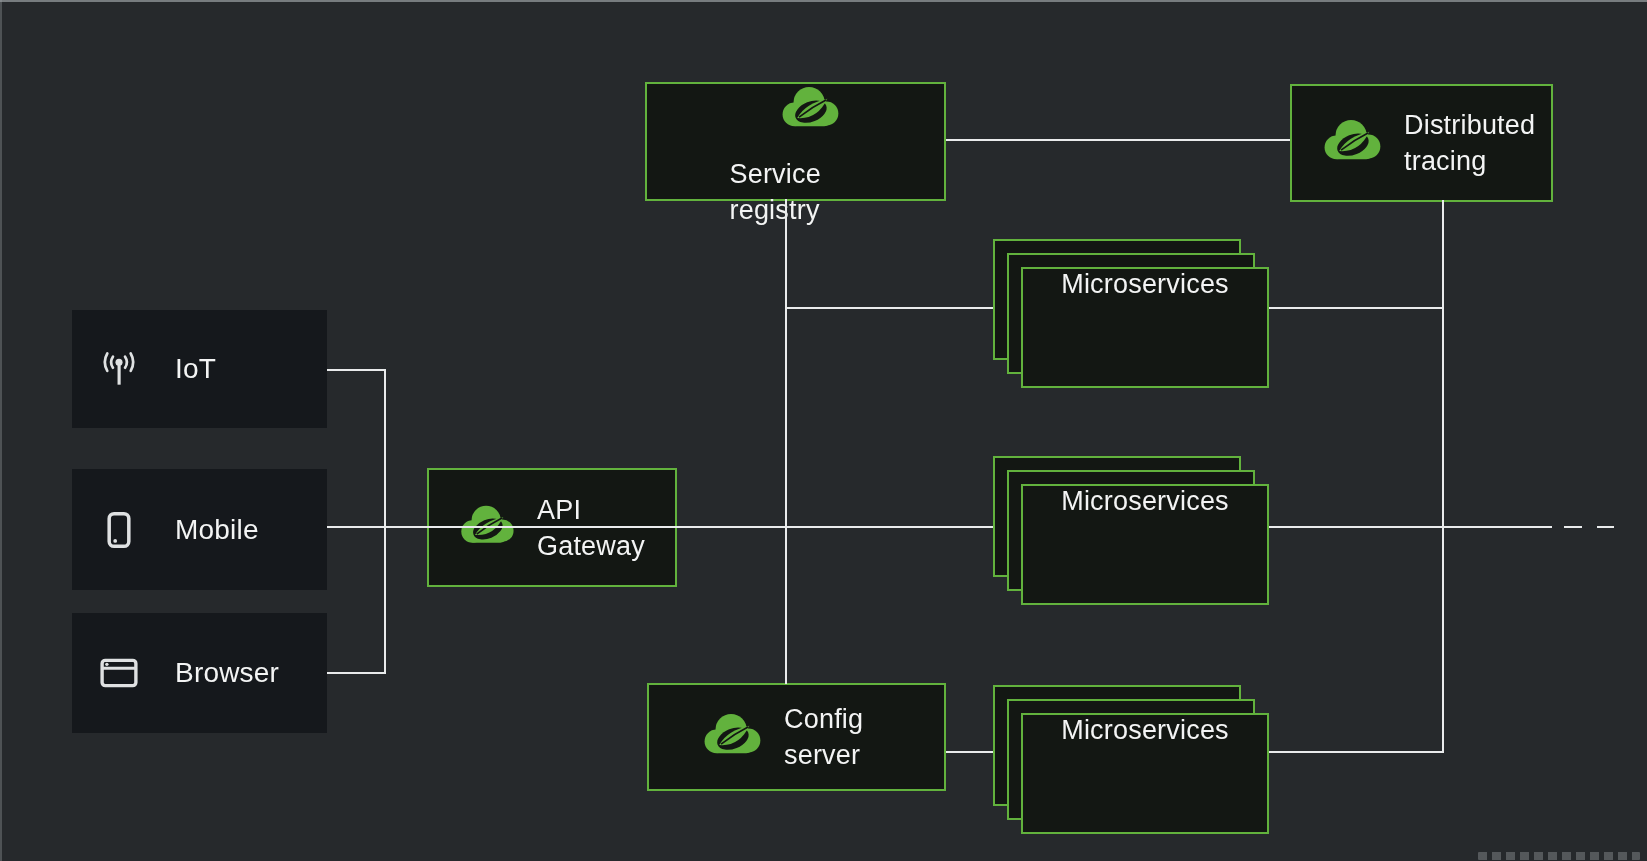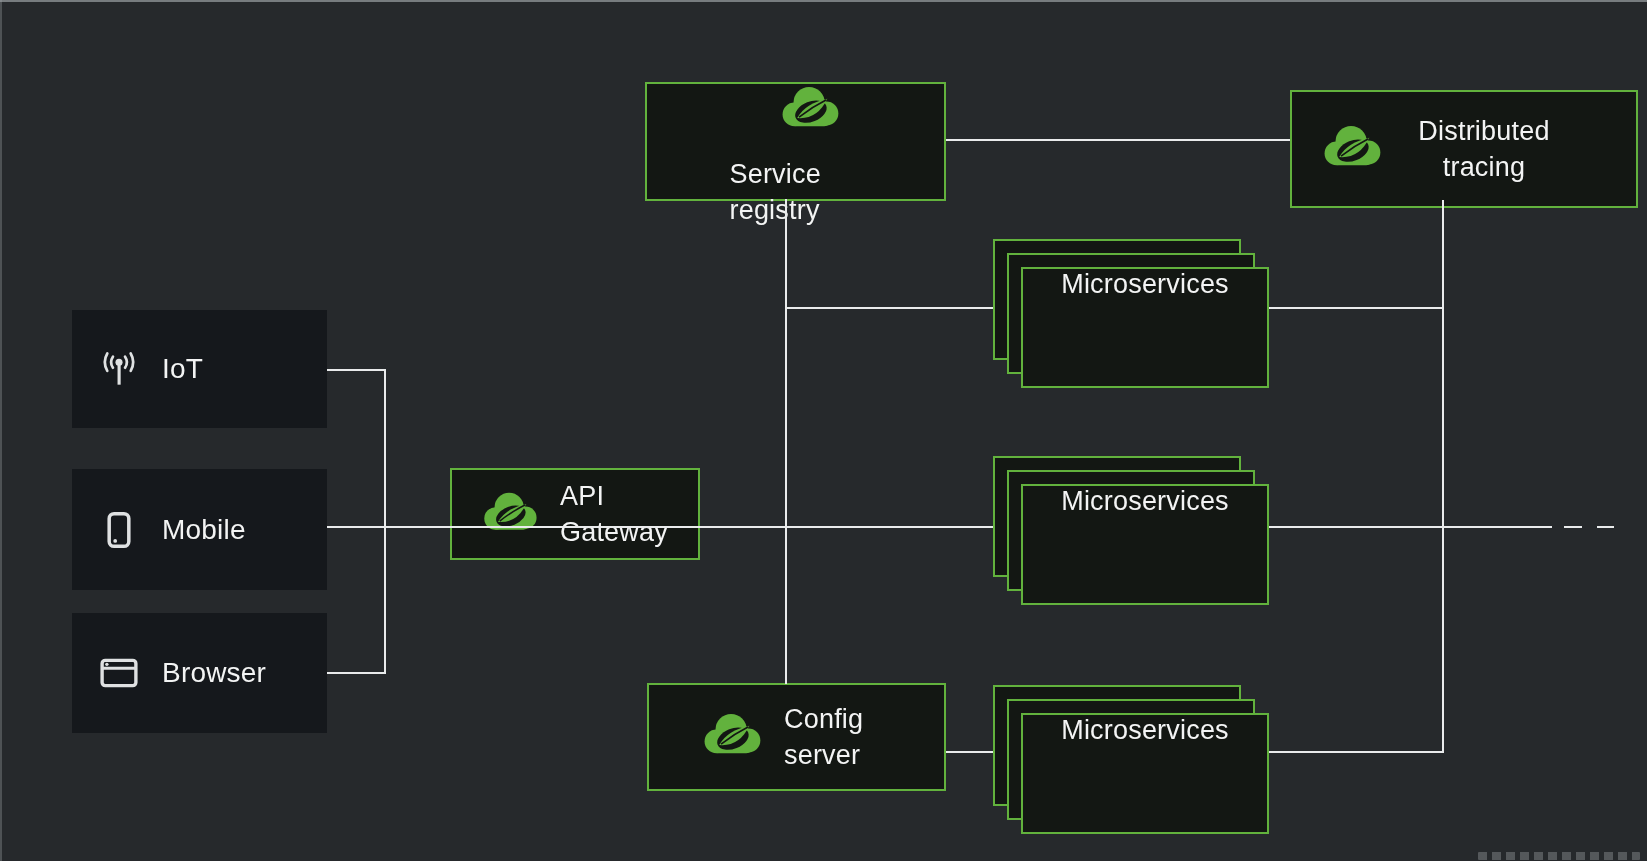--- a/index.html
+++ b/index.html
@@ -22,21 +22,21 @@
   .node{
     position:absolute;z-index:2;background:#131713;border:2px solid #62b23d;
     box-sizing:border-box;display:flex;align-items:center;gap:20px;padding-left:28px;
   }
   .node .label{font-size:27px;line-height:36px;font-weight:500;letter-spacing:.2px;width:160px;}
   .node-api .label{width:130px;}
 
   
   .client{
     position:absolute;z-index:2;background:#15181c;
-    display:flex;align-items:center;gap:20px;padding-left:24px;box-sizing:border-box;
+    display:flex;align-items:center;gap:33px;padding-left:24px;box-sizing:border-box;
   }
   .client .label{font-size:28px;font-weight:500;letter-spacing:.2px;}
 
   
   .stack{position:absolute;width:276px;height:149px;z-index:4;}
   .stack .card{
     position:absolute;width:248px;height:121px;box-sizing:border-box;
     background:#131713;border:2px solid #62b23d;
   }
   .stack .card.back{left:0;top:0;}
@@ -129,38 +129,38 @@
           <rect x="11" y="29" width="48" height="17" rx="8.5"></rect>
         </g>
         <ellipse cx="36" cy="30" rx="18" ry="11" fill="#131713" transform="rotate(-22 36 30)"></ellipse>
         <path d="M21 37 Q30 21 54 16 Q43 39 21 37 Z" fill="#62b23d"></path>
         <path d="M53 17 Q37 25 23 36" stroke="#131713" stroke-width="1.8" fill="none"></path>
       </svg>
     </span>
     <span class="label">Service registry</span>
   </div>
 
-  <div class="node" style="left:1290px;top:90px;width:348px;height:118px;text-align:center;">
+  <div class="node" style="left:1290px;top:84px;width:263px;height:118px;">
     <span class="spring-icon">
       <svg width="64" height="48" viewBox="0 0 70 52">
         <g fill="#62b23d">
           <circle cx="18" cy="33" r="13"></circle>
             <circle cx="34" cy="20" r="17"></circle>
             <circle cx="53" cy="32" r="13"></circle>
           <rect x="11" y="29" width="48" height="17" rx="8.5"></rect>
         </g>
         <ellipse cx="36" cy="30" rx="18" ry="11" fill="#131713" transform="rotate(-22 36 30)"></ellipse>
         <path d="M21 37 Q30 21 54 16 Q43 39 21 37 Z" fill="#62b23d"></path>
         <path d="M53 17 Q37 25 23 36" stroke="#131713" stroke-width="1.8" fill="none"></path>
       </svg>
     </span>
     <span class="label">Distributed tracing</span>
   </div>
 
-  <div class="node node-api" style="left:450px;top:468px;width:250px;height:92px;">
+  <div class="node node-api" style="left:427px;top:468px;width:250px;height:119px;">
     <span class="spring-icon">
       <svg width="60" height="45" viewBox="0 0 70 52">
         <g fill="#62b23d">
           <circle cx="18" cy="33" r="13"></circle>
             <circle cx="34" cy="20" r="17"></circle>
             <circle cx="53" cy="32" r="13"></circle>
           <rect x="11" y="29" width="48" height="17" rx="8.5"></rect>
         </g>
         <ellipse cx="36" cy="30" rx="18" ry="11" fill="#131713" transform="rotate(-22 36 30)"></ellipse>
         <path d="M21 37 Q30 21 54 16 Q43 39 21 37 Z" fill="#62b23d"></path>

